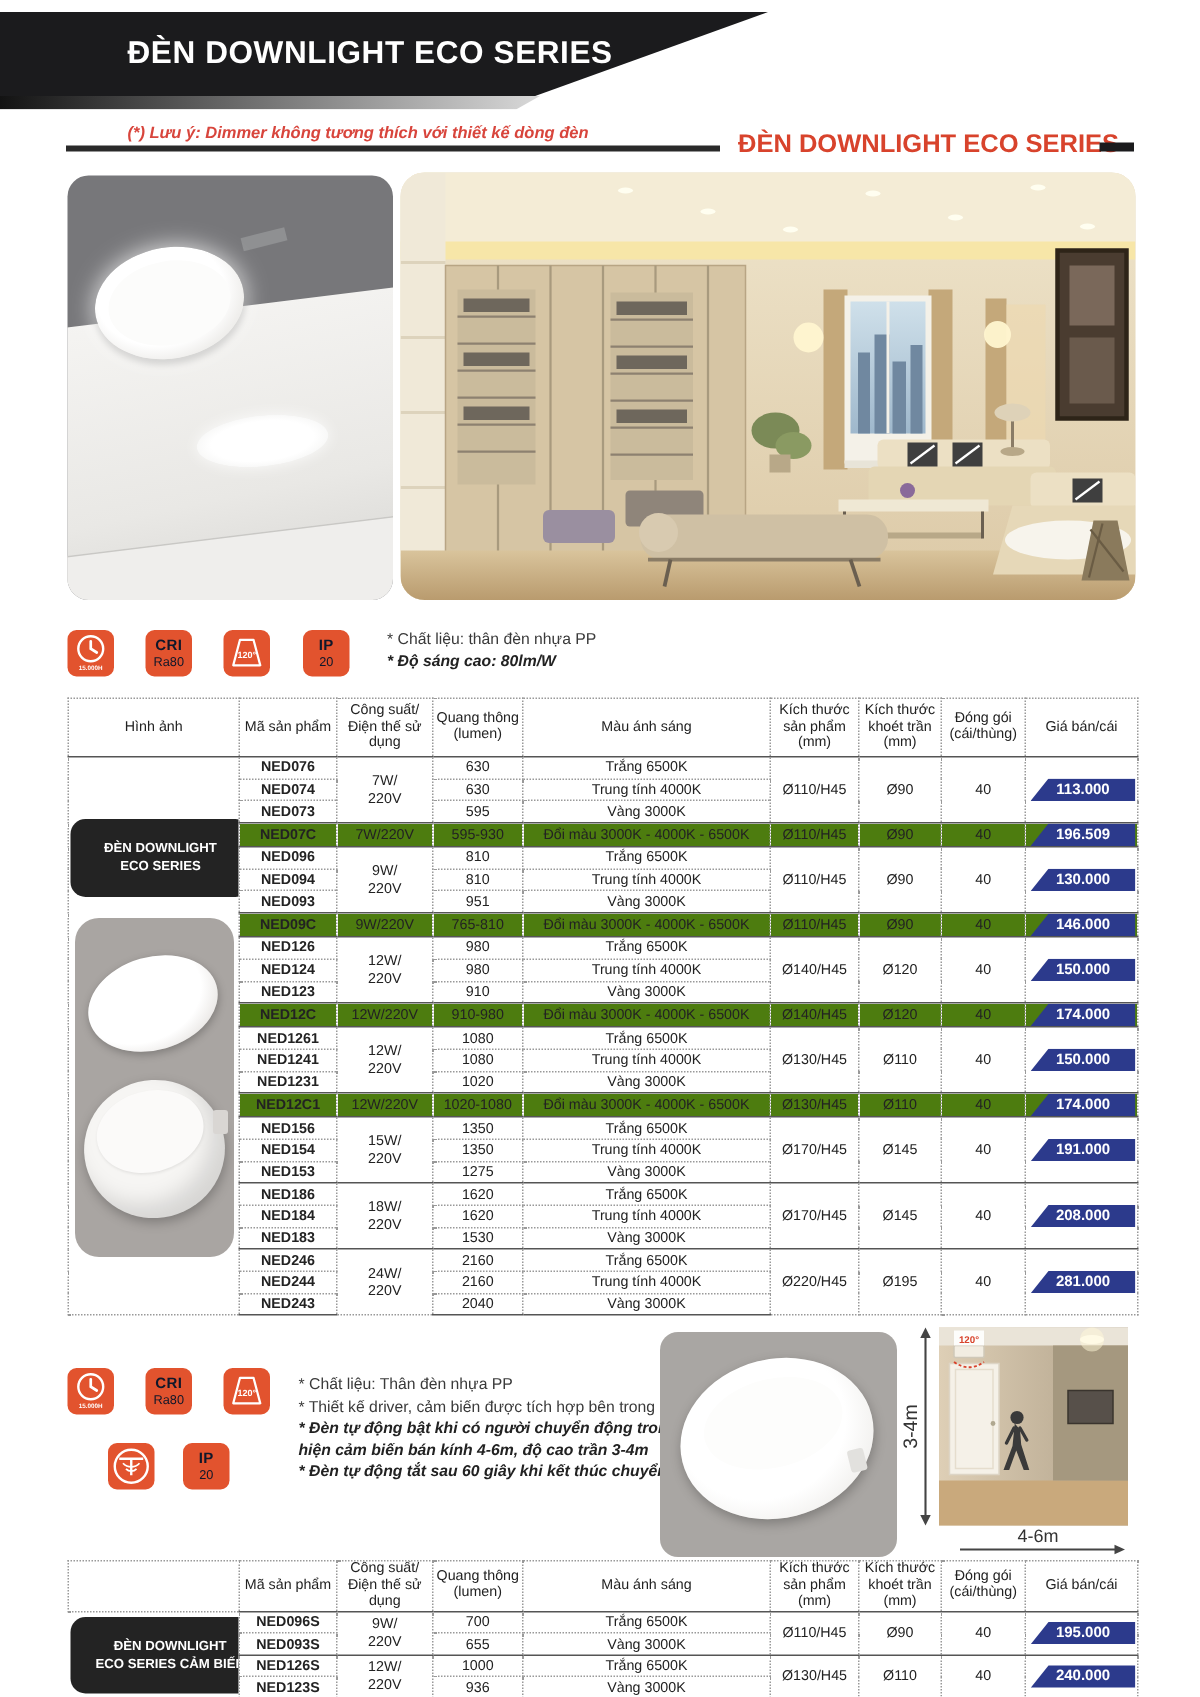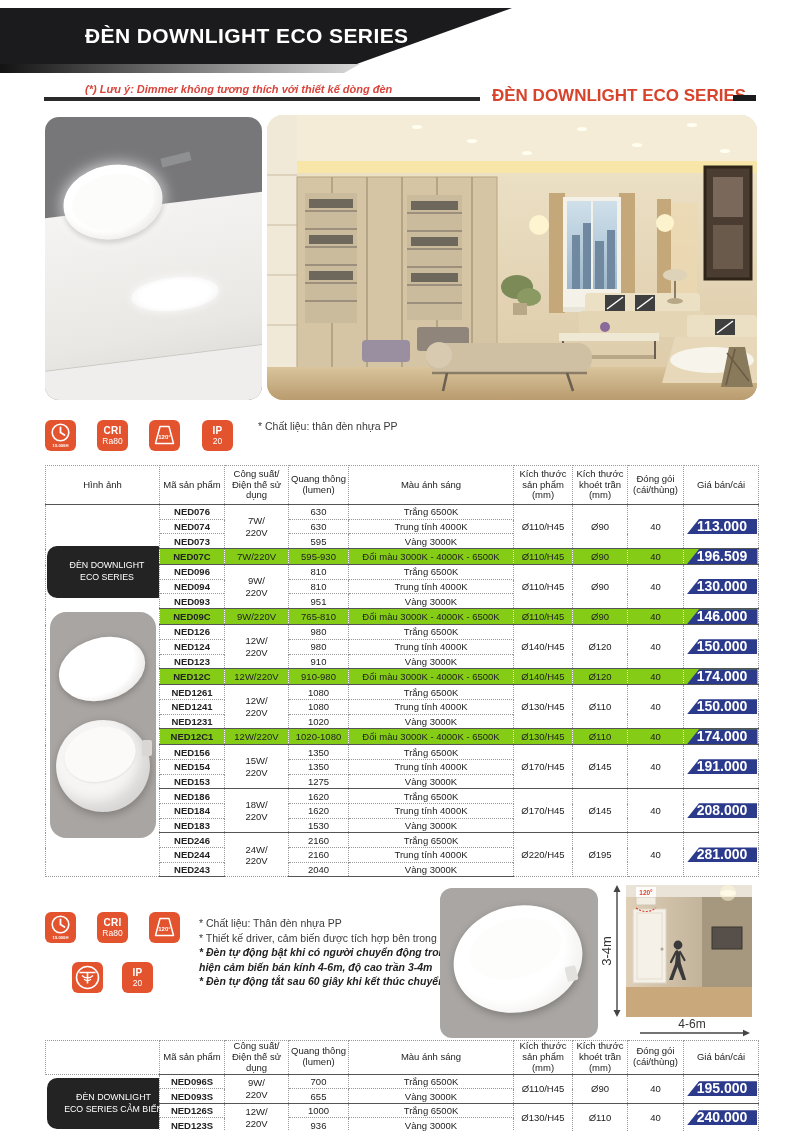--- a/index.html
+++ b/index.html
@@ -29,52 +29,52 @@
   .pl-light1{position:absolute;top:48px;left:18px;width:100px;height:74px;border-radius:50%;transform:rotate(-10deg);
     background:radial-gradient(ellipse at 45% 40%,#ffffff 55%,#f0efed 72%,#dededb 100%);
     box-shadow:0 0 16px rgba(255,255,255,.85),0 3px 5px rgba(0,0,0,.25);}
   .pl-light1::after{content:"";position:absolute;inset:9px;border-radius:50%;background:#fcfcfb;}
   .pl-clip{position:absolute;top:38px;left:116px;width:30px;height:9px;background:#8f9092;transform:rotate(-14deg);}
   .pl-light2{position:absolute;top:160px;left:86px;width:88px;height:34px;border-radius:50%;transform:rotate(-6deg);
     background:radial-gradient(#ffffff 55%,#ececea 100%);box-shadow:0 0 10px rgba(255,255,255,.8);}
   .photo-right{position:absolute;left:267px;top:115px;width:490px;height:285px;border-radius:16px;overflow:hidden;background:#e9ddc4;}
 
   
-  .fi{position:absolute;width:31px;height:31px;border-radius:6px;background:#e2532e;color:#ffffff;
+  .fi{position:absolute;width:31px;height:31px;border-radius:6px;background:#e2532e;color:#0f172a;
       display:flex;flex-direction:column;align-items:center;justify-content:center;line-height:1;}
   .fi .l1{font-size:10px;font-weight:bold;letter-spacing:.2px;}
   .fi .l2{font-size:8.5px;margin-top:1px;}
   .note-block{position:absolute;font-size:10.5px;color:#3a3a3a;line-height:14.5px;}
   .note-line.strong{font-weight:bold;font-style:italic;color:#222;}
 
   
   table.cat{position:absolute;left:45px;width:713px;border-collapse:collapse;table-layout:fixed;}
   table.cat th,table.cat td{border:1px dotted #999;font-size:9.5px;color:#222;text-align:center;vertical-align:middle;padding:0 1px;overflow:hidden;}
   table.cat th{font-weight:normal;line-height:1.15;}
   .t1 th{height:38px;}
   .t1 td{height:13.7px;}
   .t2 th{height:32px;}
   .t2 td{height:13.5px;}
   td.c-code{font-weight:bold;color:#111;}
   tr.gt td, tr.gt th{border-top:1px solid #555;}
-  tr.hl td{background:#84cc16;}
+  tr.hl td{background:#4d7c0f;}
   table.cat tr:last-child td{border-bottom:1px solid #555;}
   td.imgcol{vertical-align:top;border-bottom:1px solid #555;}
   td.noborder{border:none !important;background:#fff;}
   .tbadge{width:116px;margin:3px auto 0;background:#232323;color:#fff;border-radius:10px;
-    font-size:8.8px;font-weight:normal;text-align:center;padding:14px 2px;line-height:1.35;}
+    font-size:8.8px;font-weight:bold;text-align:center;padding:14px 2px;line-height:1.35;}
   .tbadge2{width:130px;margin:0 auto;}
   .prodimg{margin:14px auto 0;width:106px;height:226px;border-radius:16px;background:#a9a5a2;position:relative;overflow:hidden;}
   .pi1{position:absolute;top:26px;left:8px;width:88px;height:62px;border-radius:50%;transform:rotate(-16deg);
     background:radial-gradient(ellipse at 42% 36%,#ffffff 58%,#eceae8 76%,#dcd9d6 100%);box-shadow:0 2px 6px rgba(0,0,0,.25);}
   .pi2{position:absolute;top:108px;left:6px;width:94px;height:92px;border-radius:50%;transform:rotate(-14deg);background:#f6f5f3;
     box-shadow:inset -7px -11px 14px rgba(0,0,0,.13),0 3px 8px rgba(0,0,0,.25);}
   .pi2::after{content:"";position:absolute;left:12%;top:8%;width:76%;height:58%;border-radius:50%;background:#fbfaf9;box-shadow:0 1px 2px rgba(0,0,0,.08);}
   .pi-clip{position:absolute;top:128px;left:92px;width:10px;height:16px;background:#d9d6d3;border-radius:2px;}
-  .price{width:70px;height:15px;line-height:15px;background:#2c3a8c;color:#fff;font-weight:bold;font-size:14px;
+  .price{width:70px;height:15px;line-height:15px;background:#2c3a8c;color:#fff;font-weight:bold;font-size:10px;
     text-align:center;clip-path:polygon(12px 0,100% 0,100% 100%,0 100%);margin:0 0 0 auto;}
   .pw div{line-height:1.2;}
 
   
   .sensor-photo{position:absolute;left:440px;top:888px;width:158px;height:150px;border-radius:12px;background:#a9a6a3;overflow:hidden;}
   .sp-oval{position:absolute;top:18px;left:13px;width:130px;height:106px;border-radius:50%;transform:rotate(-14deg);
     background:radial-gradient(ellipse at 44% 38%,#ffffff 55%,#f3f2f0 75%,#e0dfdc 100%);box-shadow:0 3px 8px rgba(0,0,0,.25);}
   .sp-oval::after{content:"";position:absolute;left:14%;top:12%;width:72%;height:56%;border-radius:50%;background:#fdfdfc;}
   .sp-clip{position:absolute;top:78px;left:126px;width:11px;height:15px;background:#e2e1de;border-radius:2px;transform:rotate(-14deg);}
   .diagram{position:absolute;left:602px;top:883px;}
@@ -258,20 +258,21 @@
       <path d="M11 6.5 h9 l4.5 17 h-18 z" fill="none" stroke="#fff" stroke-width="1.5" stroke-linejoin="round"></path>
       <text x="15.5" y="18.5" font-size="6" font-weight="bold" text-anchor="middle" fill="#fff">120°</text>
     </svg>
   </div>
   <div class="fi" style="left:202px;top:420px;">
     <div class="l1">IP</div>
     <div class="l2">20</div>
   </div>
   <div class="note-block" style="left:258px;top:419px;width:300px;">
     <div class="note-line">* Chất liệu: thân đèn nhựa PP</div>
+    <div class="note-line strong">* Độ sáng cao: 80lm/W</div>
   </div>
 
   <table class="cat t1" style="top:465px;">
     <colgroup>
         <col style="width:114px">
         <col style="width:65px">
         <col style="width:64px">
         <col style="width:60px">
         <col style="width:165px">
         <col style="width:59px">

